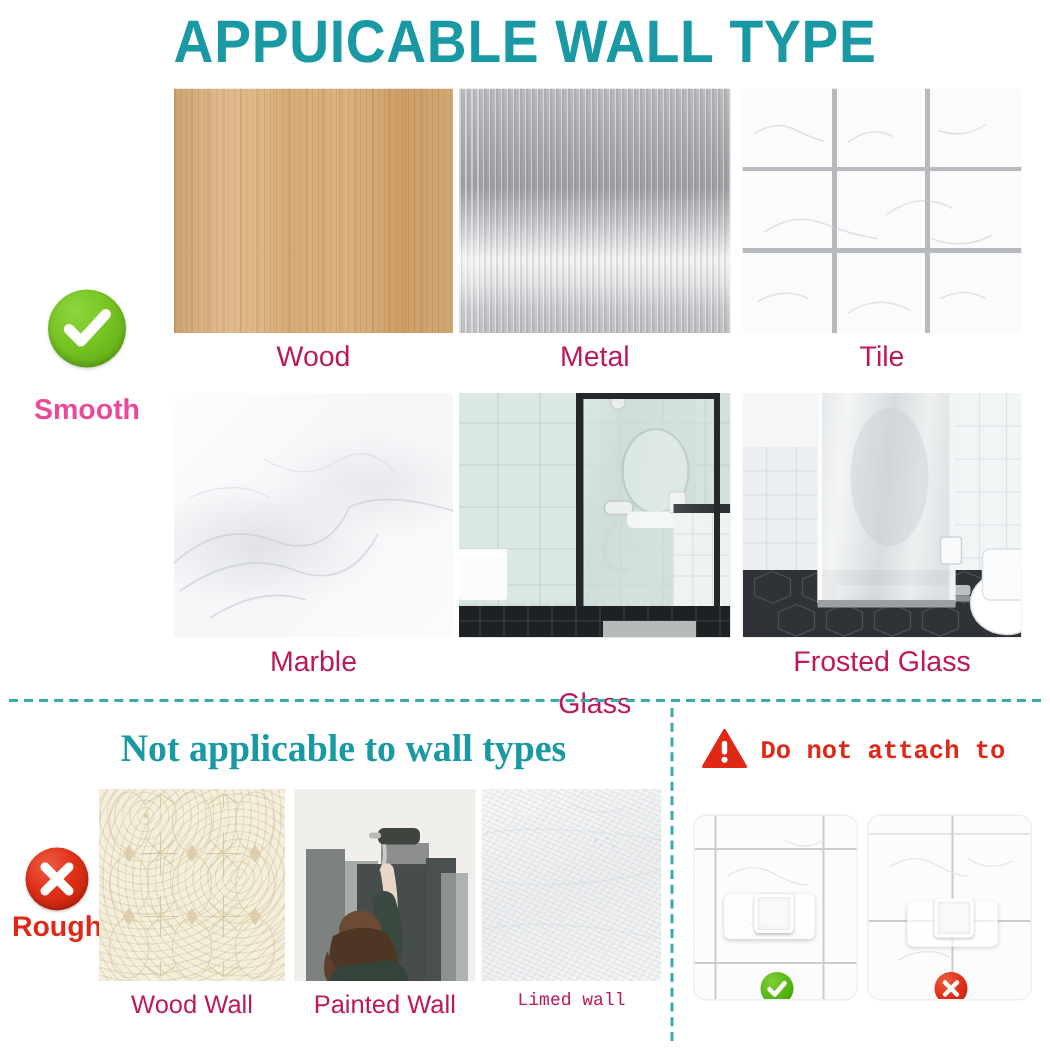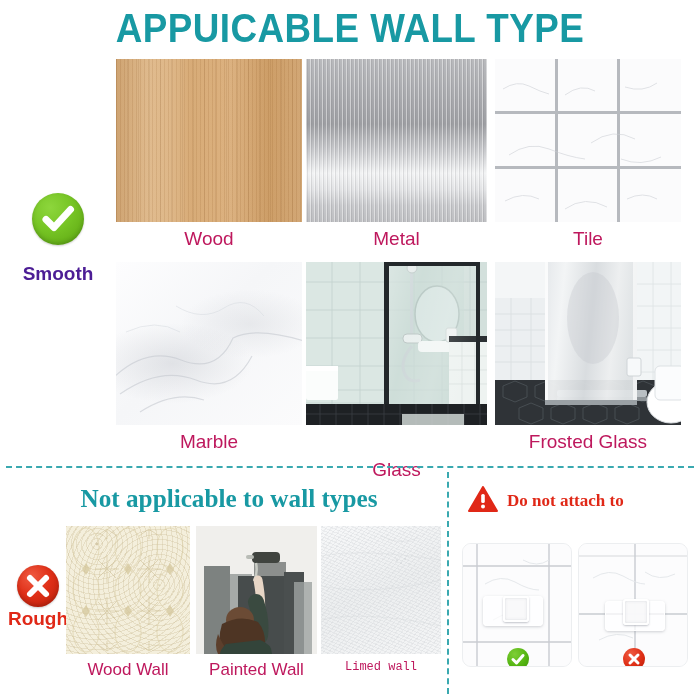--- a/index.html
+++ b/index.html
@@ -53,21 +53,21 @@
     box-shadow: inset 0 -2px 4px rgba(0,0,0,.18), 0 1px 2px rgba(0,0,0,.2);
   }
   .circle-icon svg { position: absolute; left: 0; top: 0; }
 
   .badge-label {
     font-size: 19px;
     font-weight: bold;
     margin-top: 1px;
     font-family: "Liberation Sans", sans-serif;
   }
-  .label-green { color: #4c1d95; margin-top: 18px; }
+  .label-green { color: #ec4899; margin-top: 18px; }
   .label-red { color: #e02817; }
 
   .rough-badge {
     position: absolute;
     left: 2px;
     top: 565px;
     width: 72px;
     text-align: center;
   }
   .rough-badge .circle-icon { width: 42px; height: 42px; }
@@ -206,21 +206,21 @@
     width: 220px;
     display: flex;
     align-items: center;
     gap: 9px;
   }
   .warn-text {
     font-size: 17px;
     font-weight: bold;
     color: #e02817;
     line-height: 1.22;
-    font-family: Liberation Serif, serif;
+    font-family: Liberation Mono, monospace;
   }
 
   .joint-card {
     position: absolute;
     border-radius: 9px;
     overflow: hidden;
     background:
       radial-gradient(ellipse 60% 40% at 60% 30%, rgba(190,194,200,.20), rgba(255,255,255,0) 65%),
       linear-gradient(140deg, #fdfdfe, #f4f5f7 55%, #fafbfc);
     border: 1px solid #eceef0;

